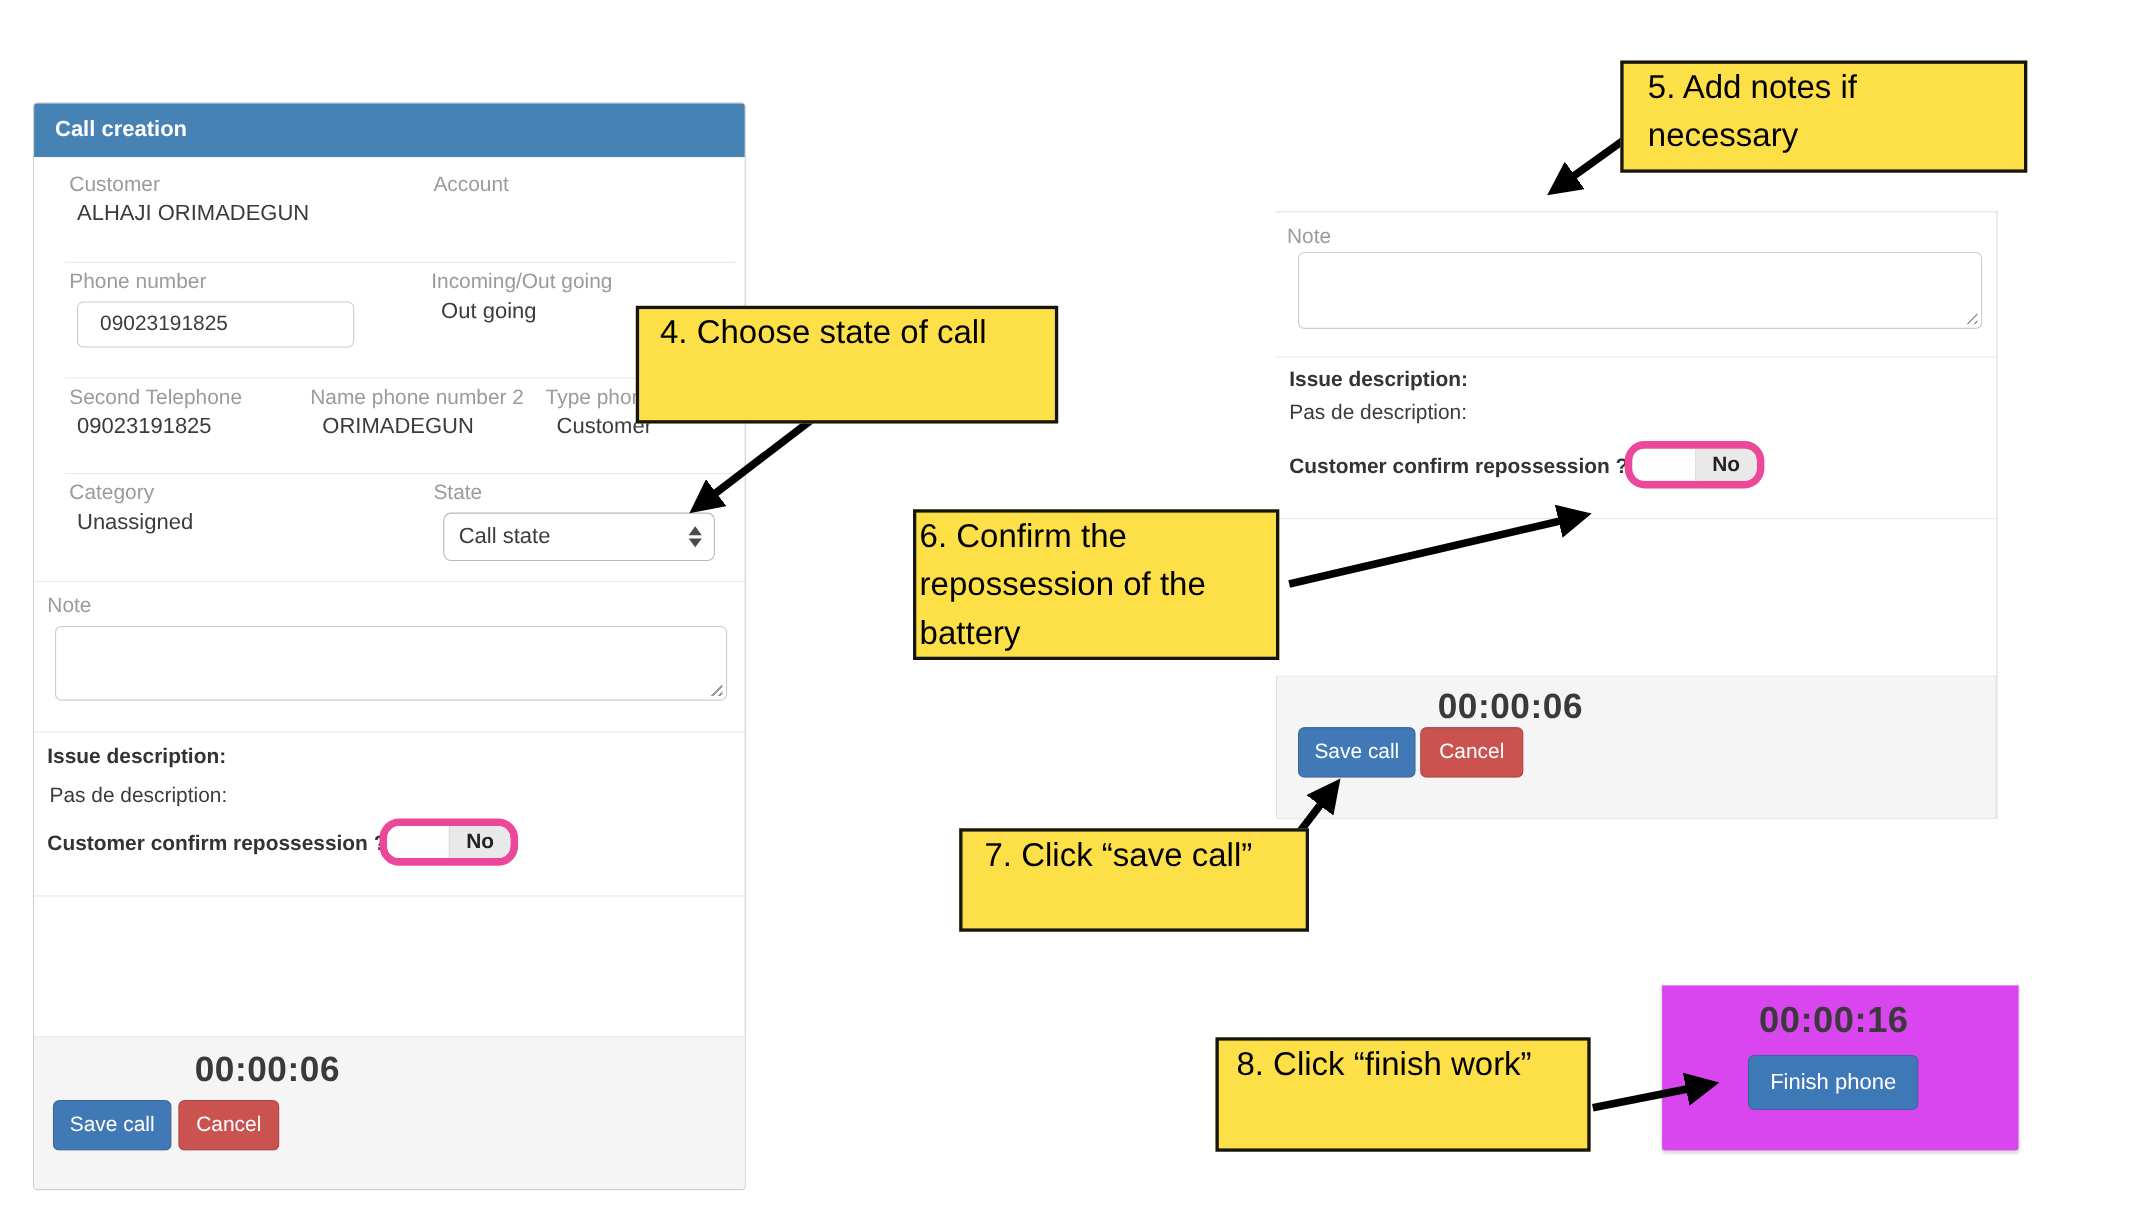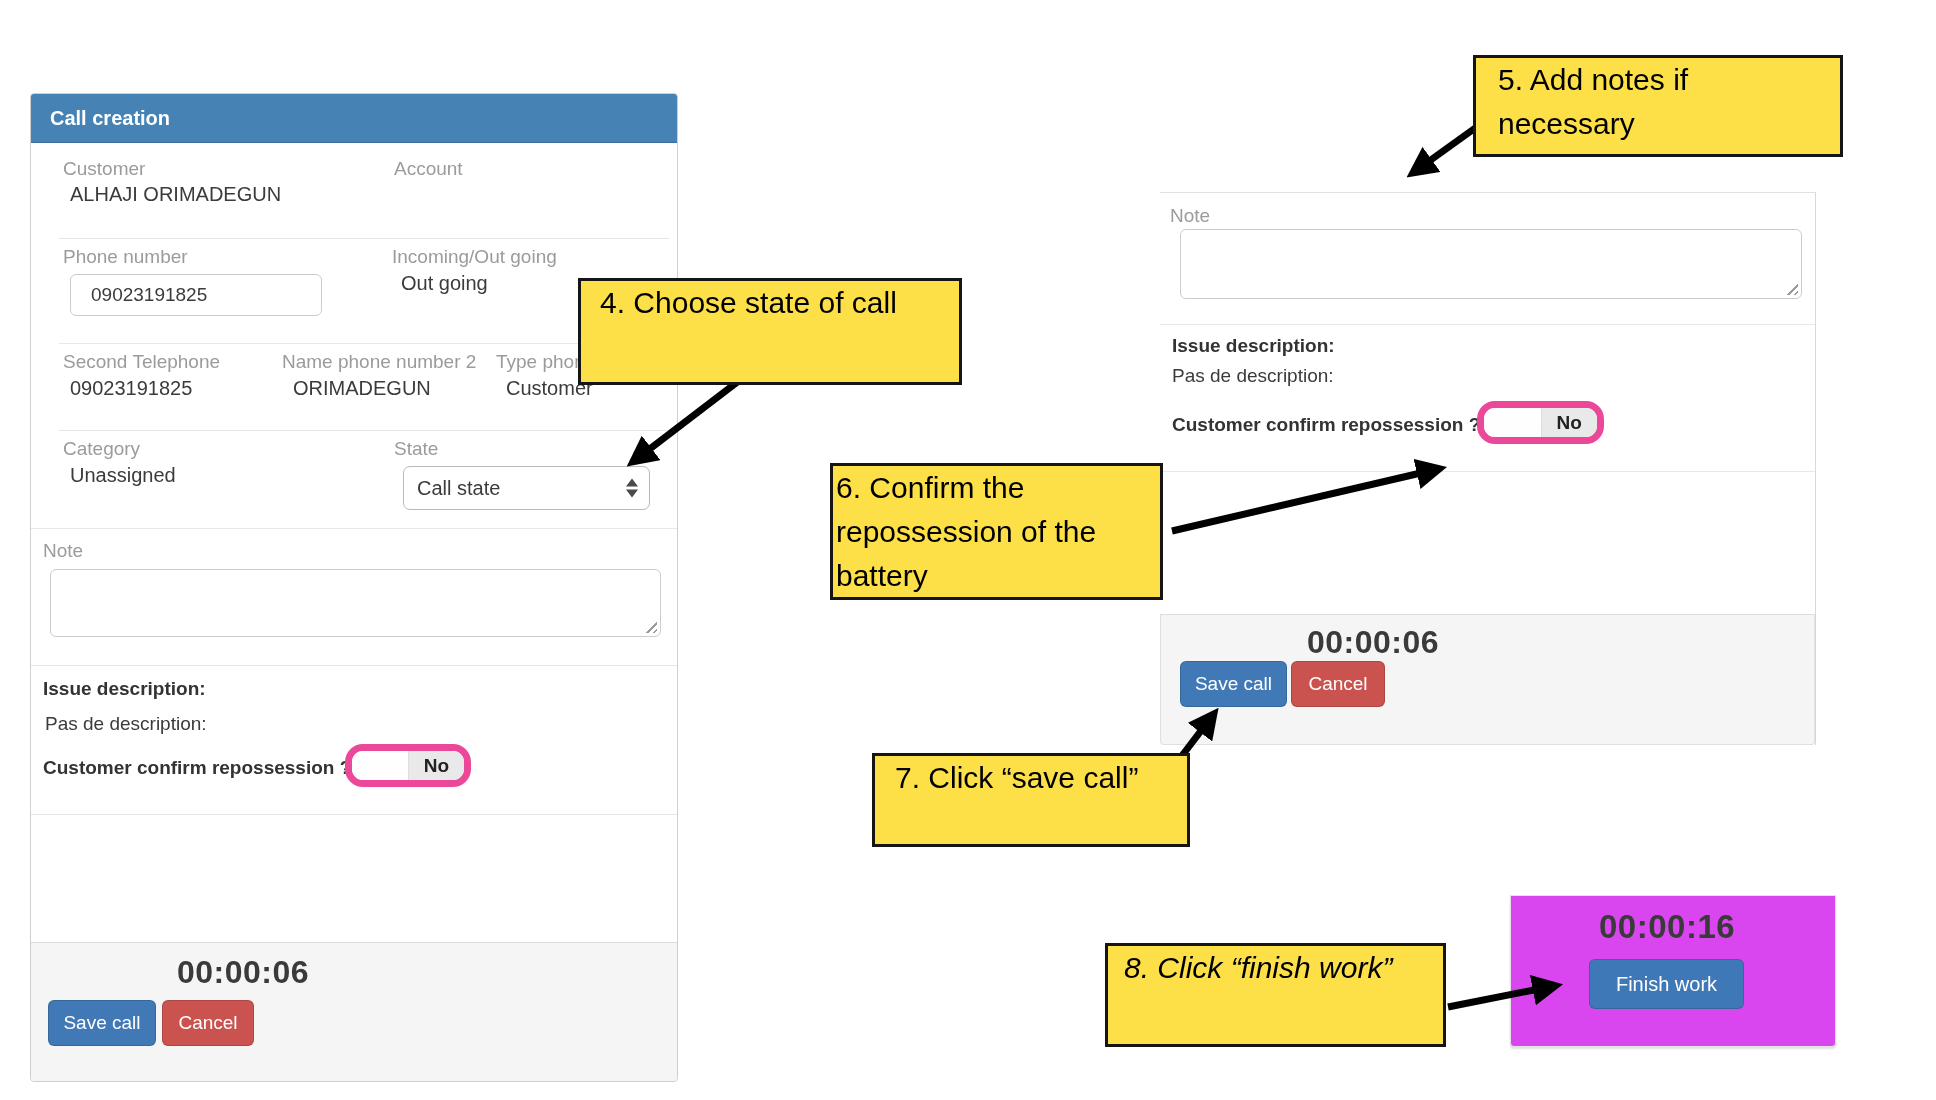--- a/index.html
+++ b/index.html
@@ -144,21 +144,21 @@
 
     <div class="footer" style="height:131px;">
       <div class="timer" style="left:146px;top:9px;">00:00:06</div>
       <button class="btn btn-primary" style="left:19px;top:46px;width:107px;height:46px;">Save call</button>
       <button class="btn btn-danger" style="left:130px;top:46px;width:94px;height:46px;">Cancel</button>
     </div>
   </div>
 
   <div class="panel-finish">
     <div class="timer" style="left:88px;top:12px;font-size:33px;">00:00:16</div>
-    <button class="btn btn-finish">Finish work</button>
+    <button class="btn btn-finish">Finish phone</button>
   </div>
 
   <svg class="arrows" viewBox="0 0 1936 1100">
     <defs>
       <marker id="ah" viewBox="0 0 10 10" refX="7" refY="5" markerWidth="4.4" markerHeight="4.4" orient="auto-start-reverse">
         <path d="M0,0 L10,5 L0,10 z" fill="#000"></path>
       </marker>
     </defs>
     <line x1="740" y1="380" x2="634" y2="461" stroke="#000" stroke-width="7" marker-end="url(#ah)"></line>
     <line x1="1478" y1="126" x2="1414" y2="172" stroke="#000" stroke-width="7" marker-end="url(#ah)"></line>
@@ -172,17 +172,17 @@
   </div>
   <div class="callout" style="left:1473px;top:55px;width:370px;height:102px;padding-left:22px;padding-right:20px;">
     <span>5. Add notes if necessary</span>
   </div>
   <div class="callout" style="left:830px;top:463px;width:333px;height:137px;padding-left:3px;padding-right:14px;">
     <span>6. Confirm the repossession of the battery</span>
   </div>
   <div class="callout" style="left:872px;top:753px;width:318px;height:94px;padding-left:20px;">
     <span>7. Click “save call”</span>
   </div>
-  <div class="callout" style="left:1105px;top:943px;width:341px;height:104px;padding-left:16px;font-style:italic;">
+  <div class="callout" style="left:1105px;top:943px;width:341px;height:104px;padding-left:16px;">
     <span>8. Click “finish work”</span>
   </div>
 
 </div>
 
 </body></html>

